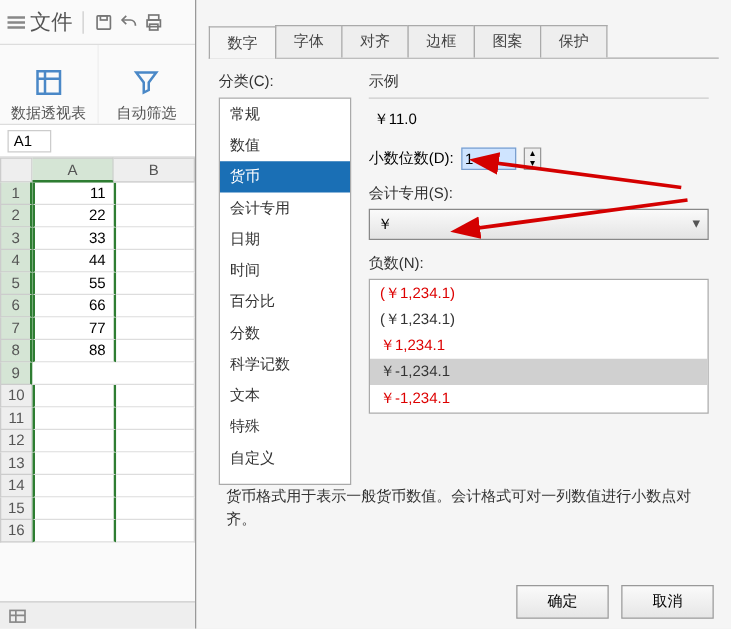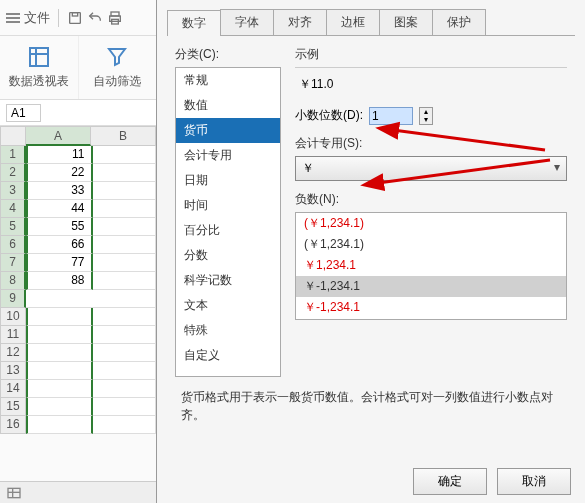--- a/index.html
+++ b/index.html
@@ -1,25 +1,25 @@
 <!DOCTYPE html>
 <html><head>
 <meta charset="utf-8">
 <style>
 *{box-sizing:border-box;margin:0;padding:0;font-family:"Microsoft YaHei",SimSun,Arial,sans-serif;font-size:12px}
 body{background:#f0f0f0;width:585px;height:503px;overflow:hidden;position:relative}
 .bg-toolbar{position:absolute;top:0;left:0;width:156px;height:503px;background:#fafafa}
 .tb1{height:36px;border-bottom:1px solid #ddd;display:flex;align-items:center;padding-left:6px;gap:4px;color:#666}
 .tb1 .hb{width:14px;display:flex;flex-direction:column;gap:2px}
 .tb1 .hb span{height:2px;background:#888}
-.tb1 .fw{font-size:13px;color:#555}
+.tb1 .fw{font-size:17px;color:#555}
 .tb1 .sep{width:1px;height:18px;background:#ccc;margin:0 4px}
 .tb1 svg{width:16px;height:16px}
 .tb2{height:64px;border-bottom:1px solid #ddd;display:flex}
-.tb2 .grp{flex:1;display:flex;flex-direction:column;align-items:center;justify-content:center;gap:4px;color:#555}
+.tb2 .grp{flex:1;display:flex;flex-direction:column;align-items:center;justify-content:flex-end;gap:4px;color:#555}
 .tb2 svg{width:24px;height:24px}
 .tb2 .lbl{font-size:12px}
 .tb2 .grp+.grp{border-left:1px solid #eee}
 .namebox{height:26px;display:flex;align-items:center;border-bottom:1px solid #ddd;padding:0 6px;background:#fff}
 .namebox .nb{border:1px solid #ccc;padding:1px 14px 1px 4px;background:#fff;font-size:12px}
 .grid{position:relative}
 .colhead{display:flex;height:20px}
 .colhead .corner{width:26px;background:#eee;border:1px solid #ccc}
 .colhead .ch{flex:1;background:#eee;border:1px solid #ccc;border-left:none;text-align:center;line-height:18px;color:#555;position:relative}
 .colhead .ch.sel{background:#d5e5d5;border-bottom:2px solid #2e7d32}
@@ -28,21 +28,21 @@
 .row .rh{width:26px;background:#eee;border:1px solid #ccc;border-top:none;text-align:center;line-height:16px;color:#555}
 .row .rh.sel{background:#d5e5d5;border-right:2px solid #2e7d32}
 .row .cell{flex:1;background:#fff;border:1px solid #ddd;border-top:none;border-left:none;text-align:right;padding-right:6px;line-height:16px}
 .row .cell.a{border-left:2px solid #2e7d32;border-right:2px solid #2e7d32}
 .row .cell.b{}
 .sheettab{position:absolute;bottom:4px;left:120px;color:#2e7d32;font-weight:bold;font-size:12px}
 .statusbar{position:absolute;bottom:0;left:0;width:156px;height:22px;background:#eee;border-top:1px solid #ccc}
 .statusbar svg{margin:3px 0 0 6px}
 
 .dialog{position:absolute;top:0;left:156px;width:429px;height:503px;background:#f5f5f5;border-left:1px solid #999}
-.tabs{display:flex;margin:9px 0 0 10px}
+.tabs{display:flex;margin:20px 0 0 10px}
 .tab{border:1px solid #aaa;border-bottom:none;padding:4px 14px;background:#eee;margin-right:-1px;color:#444}
 .tab.active{background:#f5f5f5;position:relative;top:1px}
 .tabline{border-top:1px solid #aaa;margin:0 10px}
 .dlgbody{padding:10px 18px;display:flex;gap:14px}
 .left{width:106px}
 .lhdr{margin-bottom:4px;color:#333}
 .catlist{border:1px solid #aaa;background:#fff;height:310px}
 .catlist div{padding:4px 8px;color:#333}
 .catlist div.sel{background:#1a6fb5;color:#fff}
 .right{flex:1}

